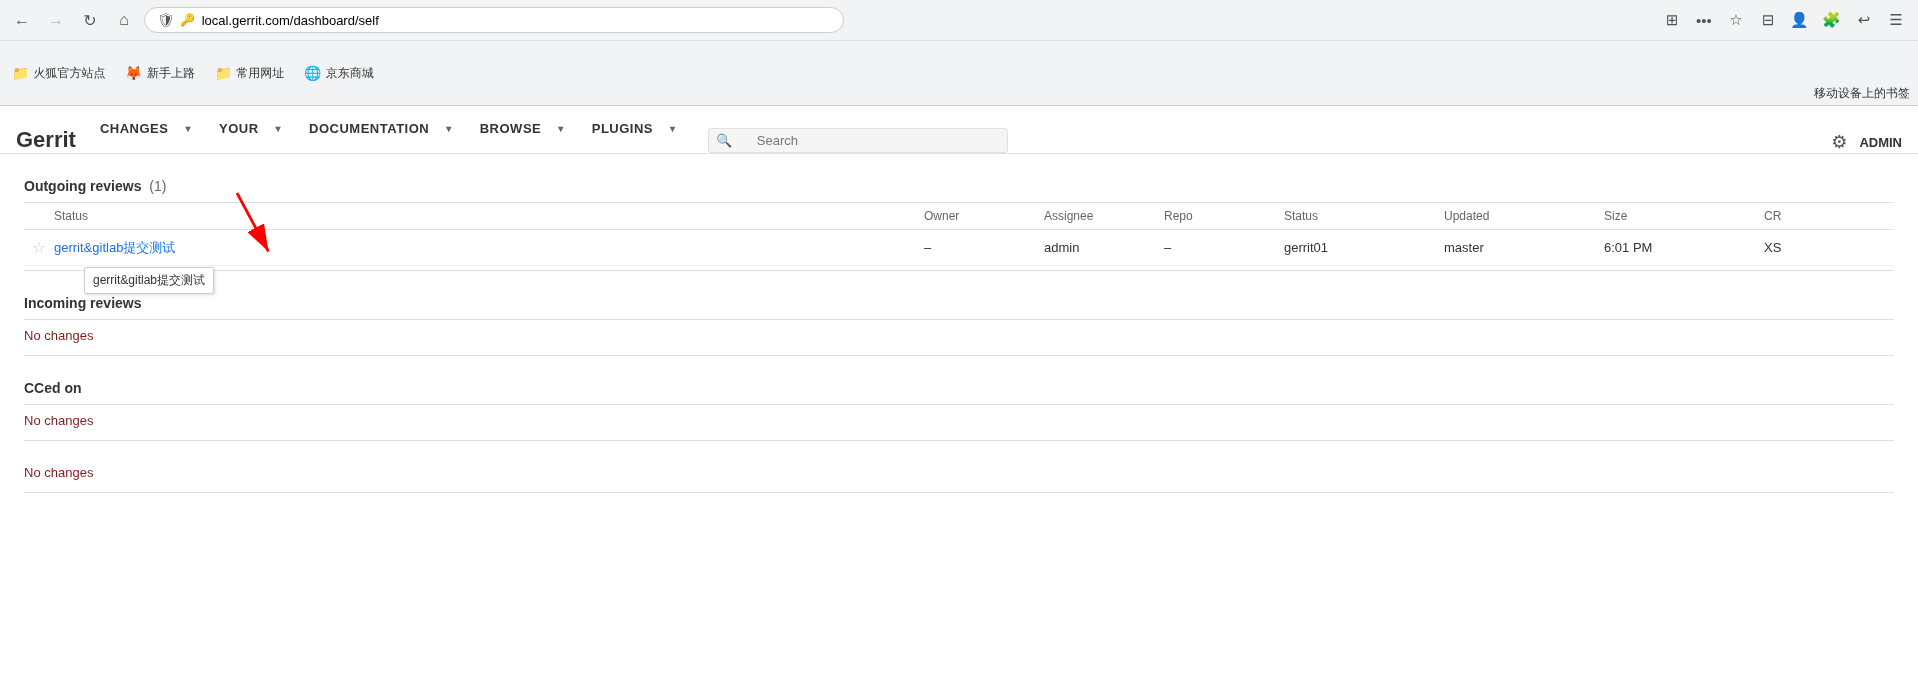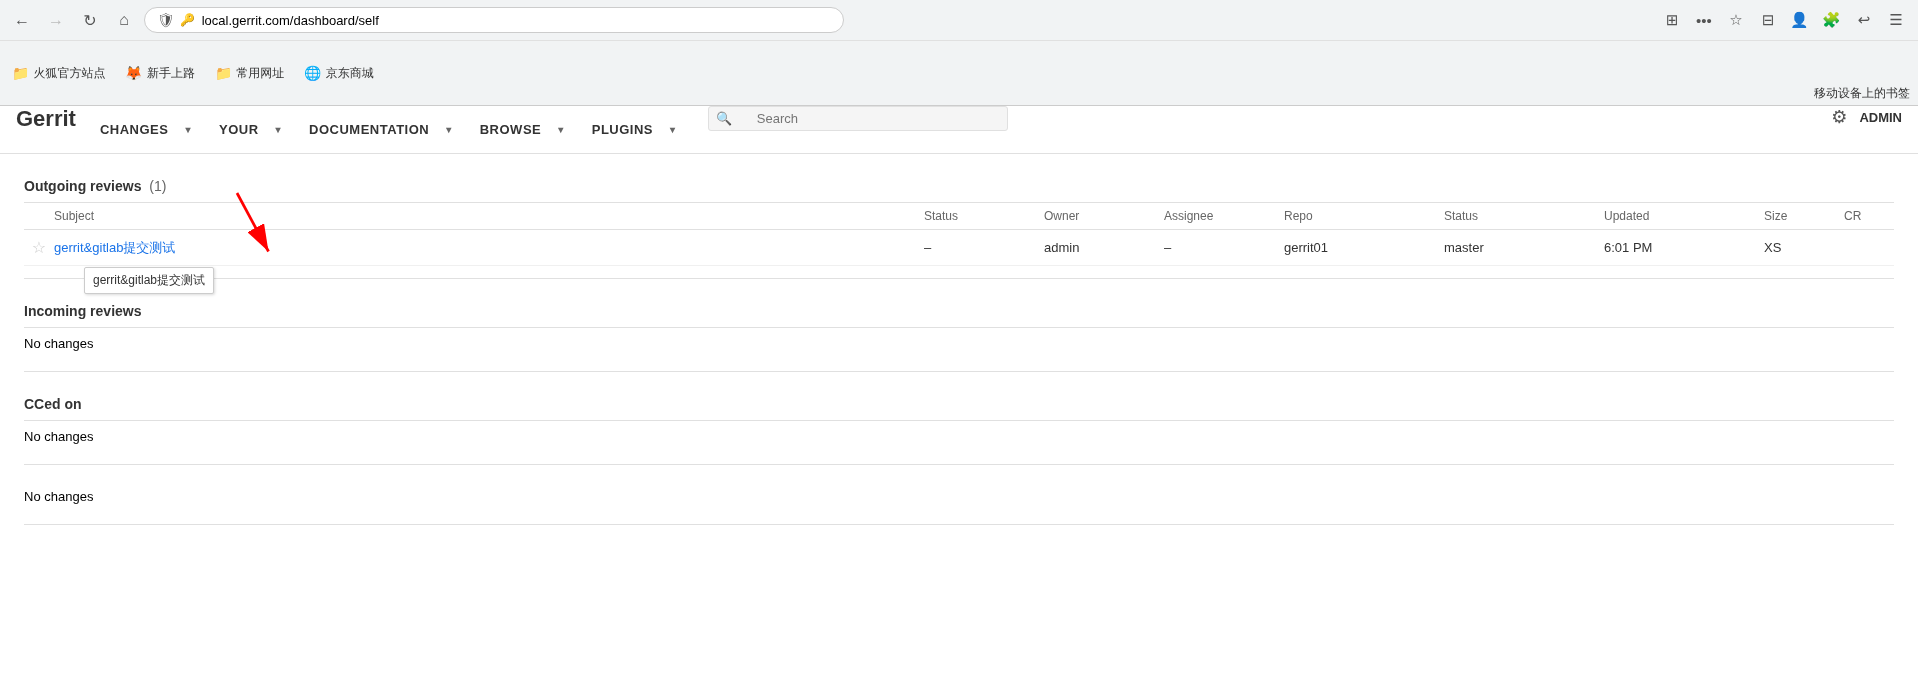--- a/index.html
+++ b/index.html
@@ -69,21 +69,21 @@
       display: flex; align-items: center; gap: 4px;
       cursor: pointer; padding: 2px 4px; border-radius: 3px;
       white-space: nowrap;
     }
     .bookmark-icon { font-size: 14px; }
     .mobile-bookmark { margin-left: auto; font-size: 12px; cursor: pointer; margin-top: 41px; }
 
     
     .app-header {
       display: flex;
-      align-items: flex-start;
+      align-items: flex-end;
       padding: 0 16px;
       height: 48px;
       background: #fff;
       border-bottom: 1px solid #e0e0e0;
       gap: 4px;
     }
     .app-logo {
       font-size: 22px;
       font-weight: bold;
       color: #333;
@@ -142,21 +142,21 @@
       grid-template-columns: 30px 1fr 120px 120px 120px 160px 160px 160px 80px 50px;
       padding: 8px 0;
       border-bottom: 1px solid #f0f0f0;
       align-items: center;
       position: relative;
     }
 
     .star-col { display: flex; align-items: center; justify-content: center; font-size: 16px; color: #ccc; cursor: pointer; }
     .change-link { color: #1a73e8; cursor: pointer; text-decoration: none; font-size: 13px; }
 
-    .no-changes { color: #000000; padding: 8px 0; font-size: 13px; }
+    .no-changes { color: #7f1d1d; padding: 8px 0; font-size: 13px; }
 
     .section-gap { margin-top: 16px; }
 
     
     .tooltip {
       position: absolute;
       background: #fff;
       border: 1px solid #ccc;
       border-radius: 2px;
       padding: 4px 8px;
@@ -176,21 +176,21 @@
       left: 240px;
       width: 80px;
       height: 80px;
       pointer-events: none;
     }
 
     .change-subject-cell { position: relative; }
 
     .section-wrapper {
       border-bottom: 1px solid #e0e0e0;
-      padding-bottom: 12px;
+      padding-bottom: 4px;
       margin-bottom: 0;
     }
   </style>
 </head>
 <body>
 
 <div class="browser-chrome">
   <div class="browser-toolbar">
     <button class="nav-btn">←</button>
     <button class="nav-btn disabled">→</button>
@@ -270,21 +270,20 @@
 
 <div class="main-content">
 
   <div class="section-wrapper">
     <div class="section-header">
       <span>Outgoing reviews</span>
       <span style="font-weight:normal;color:#666;margin-left:4px;">(1)</span>
     </div>
     <div class="table-header">
       <div></div>
-      <div>Subject</div>
       <div>Status</div>
       <div>Owner</div>
       <div>Assignee</div>
       <div>Repo</div>
       <div>Status</div>
       <div>Updated</div>
       <div>Size</div>
       <div>CR</div>
     </div>
     <div class="table-row" style="position:relative;">

